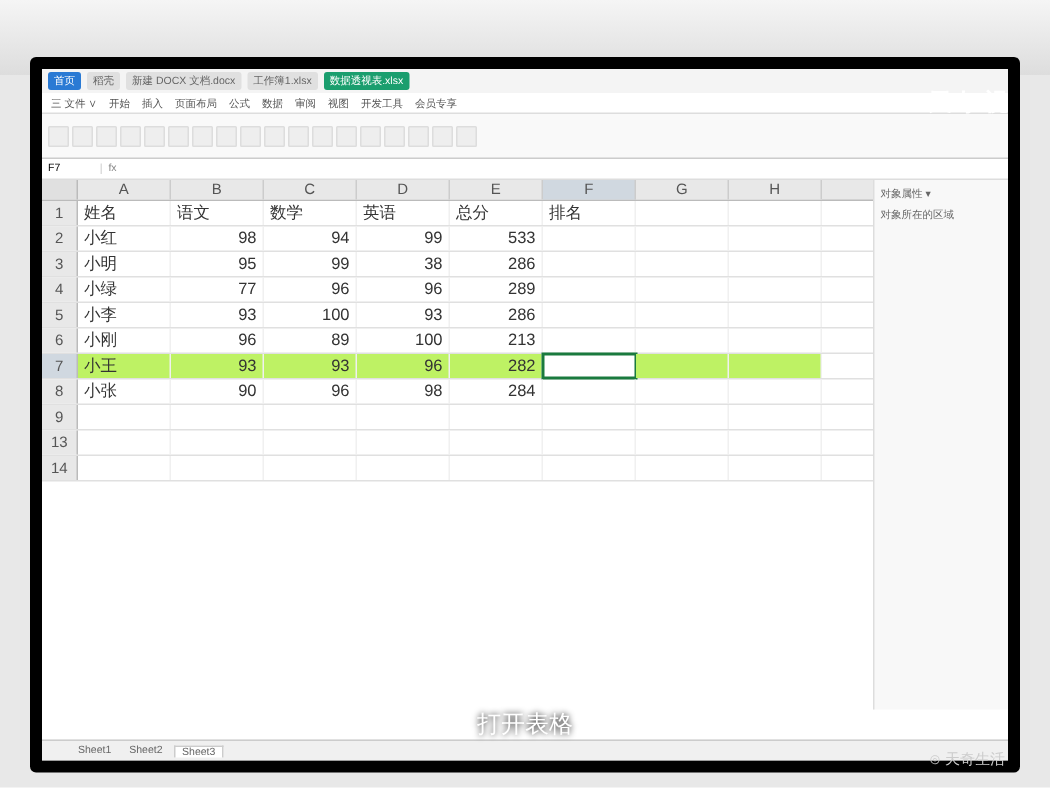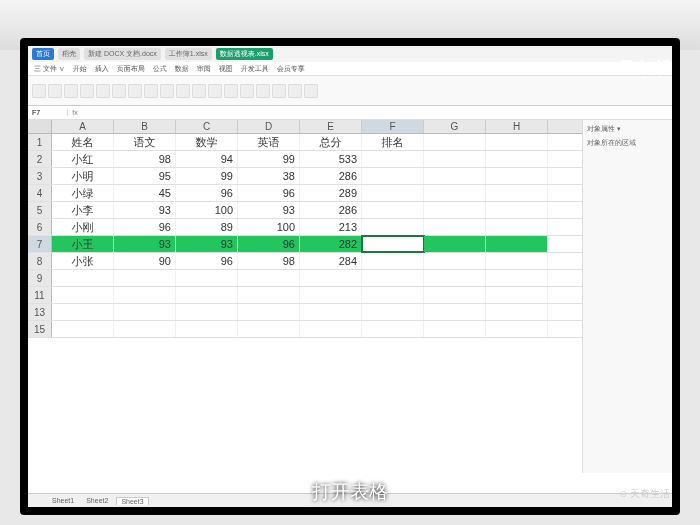--- a/index.html
+++ b/index.html
@@ -1,22 +1,22 @@
 <!DOCTYPE html>
 <html><head>
 <meta charset="utf-8">
 <style>
 * { margin: 0; padding: 0; box-sizing: border-box; font-family: "Microsoft YaHei", Arial, sans-serif; }
 body { background: #e8e8e8; width: 700px; height: 525px; overflow: hidden; position: relative; }
 .desk { position: absolute; top: 0; left: 0; right: 0; height: 50px; background: linear-gradient(180deg, #f5f5f5, #ddd); }
 .monitor { position: absolute; top: 38px; left: 20px; right: 20px; bottom: 10px; background: #000; border-radius: 4px; padding: 8px; }
 .topwatermark { position: absolute; top: 58px; right: 28px; color: #fff; font-size: 16px; font-weight: bold; z-index: 5; }
 .screen { background: #fff; width: 100%; height: 100%; position: relative; overflow: hidden; }
-.caption { position: absolute; bottom: 20px; left: 50%; transform: translateX(-50%); color: #fff; font-size: 19px; z-index: 10; text-shadow: 0 0 4px #000; }
-.wm { position: absolute; bottom: 24px; right: 30px; color: #ccc; font-size: 10px; z-index: 10; }
+.caption { position: absolute; bottom: 31px; left: 50%; transform: translateX(-50%); color: #fff; font-size: 16px; z-index: 10; text-shadow: 0 0 4px #000; }
+.wm { position: absolute; bottom: 12px; right: 30px; color: #ccc; font-size: 10px; z-index: 10; }
 .titlebar { height: 16px; background: #f4f4f4; display: flex; align-items: center; font-size: 7px; color: #666; padding: 0 4px; gap: 4px; }
 .tab { background: #e0e0e0; padding: 1px 4px; border-radius: 2px; }
 .tab.blue { background: #2a7ad4; color: #fff; }
 .tab.teal { background: #1a9e6e; color: #fff; }
 .ribbon-tabs { height: 14px; background: #fff; border-bottom: 1px solid #ddd; display: flex; align-items: center; font-size: 7px; color: #555; gap: 8px; padding: 0 6px; }
 .ribbon { height: 30px; background: #f9f9f9; border-bottom: 1px solid #ccc; display: flex; align-items: center; padding: 0 4px; gap: 2px; }
 .ribbon-btn { width: 14px; height: 14px; background: #eee; border: 1px solid #ddd; border-radius: 1px; }
 .namebox-row { height: 14px; background: #fff; border-bottom: 1px solid #ddd; display: flex; align-items: center; font-size: 7px; }
 .namebox { width: 40px; border-right: 1px solid #ddd; padding: 0 4px; }
 .fx { width: 14px; text-align: center; color: #888; }
@@ -25,23 +25,23 @@
 .sidepanel { width: 90px; background: #f8f8f8; border-left: 1px solid #ddd; font-size: 7px; color: #666; padding: 4px; }
 .sidepanel-title { font-size: 7px; margin-bottom: 4px; }
 .col-headers { display: flex; height: 14px; background: #e8e8e8; border-bottom: 1px solid #bbb; }
 .corner { width: 24px; background: #e0e0e0; border-right: 1px solid #bbb; }
 .col-h { width: 62px; text-align: center; font-size: 10px; line-height: 14px; border-right: 1px solid #ccc; color: #555; background: #e8e8e8; }
 .col-h.sel { background: #d0d8e0; }
 .row { display: flex; height: 17px; border-bottom: 1px solid #e0e0e0; }
 .row-h { width: 24px; background: #e8e8e8; border-right: 1px solid #bbb; text-align: center; font-size: 10px; line-height: 17px; color: #555; }
 .row-h.sel { background: #d0d8e0; }
 .cell { width: 62px; border-right: 1px solid #f0f0f0; font-size: 11px; line-height: 17px; padding: 0 4px; text-align: right; color: #333; }
-.cell.txt { text-align: center; }
+.cell.txt { text-align: left; }
 .cell.sel { outline: 2px solid #1a7a3e; outline-offset: -1px; background: #fff; }
-.row.hl .cell { background: #22c55e; }
+.row.hl .cell { background: #bef264; }
 .row.hl .cell.sel { background: #fff; }
 .sheettabs { position: absolute; bottom: 0; left: 0; right: 0; height: 14px; background: #f0f0f0; border-top: 1px solid #ccc; display: flex; align-items: center; font-size: 7px; color: #666; gap: 4px; padding: 0 20px; }
 .sheettab { padding: 0 4px; }
 .sheettab.active { background: #fff; border: 1px solid #ccc; border-bottom: none; }
 </style>
 </head>
 <body>
 
 <div class="desk"></div>
 <div class="topwatermark">天奇·视</div>
@@ -139,21 +139,21 @@
               <div class="cell">99</div>
               <div class="cell">38</div>
               <div class="cell">286</div>
               <div class="cell"></div>
               <div class="cell"></div>
               <div class="cell"></div>
             </div>
             <div class="row">
               <div class="row-h">4</div>
               <div class="cell txt">小绿</div>
-              <div class="cell">45</div>
+              <div class="cell">77</div>
               <div class="cell">96</div>
               <div class="cell">96</div>
               <div class="cell">289</div>
               <div class="cell"></div>
               <div class="cell"></div>
               <div class="cell"></div>
             </div>
             <div class="row">
               <div class="row-h">5</div>
               <div class="cell txt">小李</div>
@@ -203,43 +203,32 @@
               <div class="cell txt"></div>
               <div class="cell"></div>
               <div class="cell"></div>
               <div class="cell"></div>
               <div class="cell"></div>
               <div class="cell"></div>
               <div class="cell"></div>
               <div class="cell"></div>
             </div>
             <div class="row">
-              <div class="row-h">11</div>
-              <div class="cell txt"></div>
-              <div class="cell"></div>
-              <div class="cell"></div>
-              <div class="cell"></div>
-              <div class="cell"></div>
-              <div class="cell"></div>
-              <div class="cell"></div>
-              <div class="cell"></div>
-            </div>
-            <div class="row">
               <div class="row-h">13</div>
               <div class="cell txt"></div>
               <div class="cell"></div>
               <div class="cell"></div>
               <div class="cell"></div>
               <div class="cell"></div>
               <div class="cell"></div>
               <div class="cell"></div>
               <div class="cell"></div>
             </div>
             <div class="row">
-              <div class="row-h">15</div>
+              <div class="row-h">14</div>
               <div class="cell txt"></div>
               <div class="cell"></div>
               <div class="cell"></div>
               <div class="cell"></div>
               <div class="cell"></div>
               <div class="cell"></div>
               <div class="cell"></div>
               <div class="cell"></div>
             </div>
           </div>

